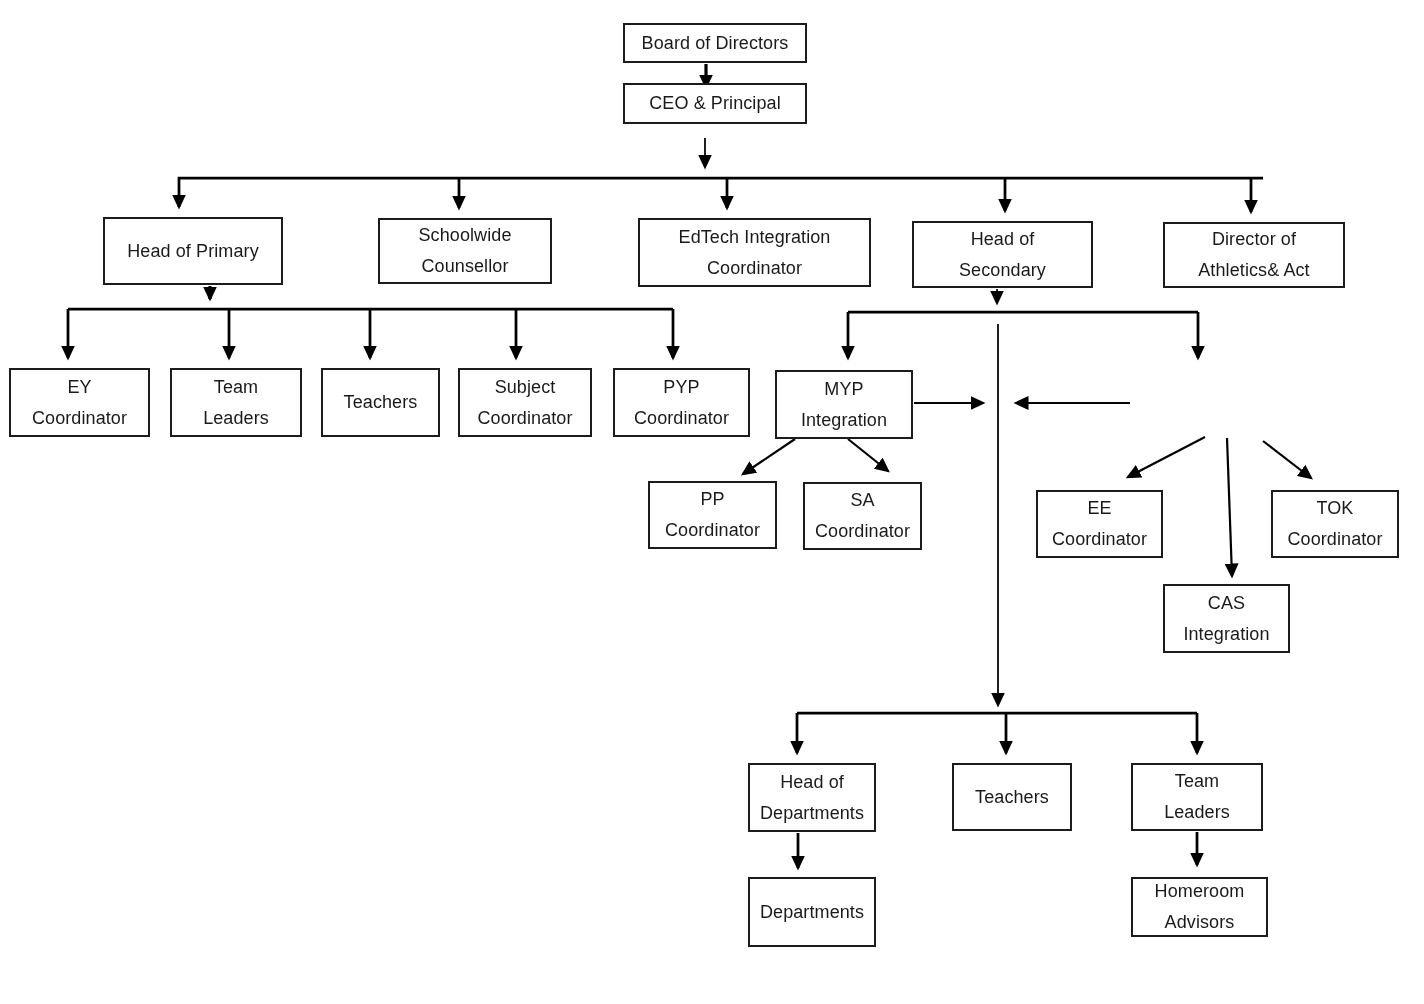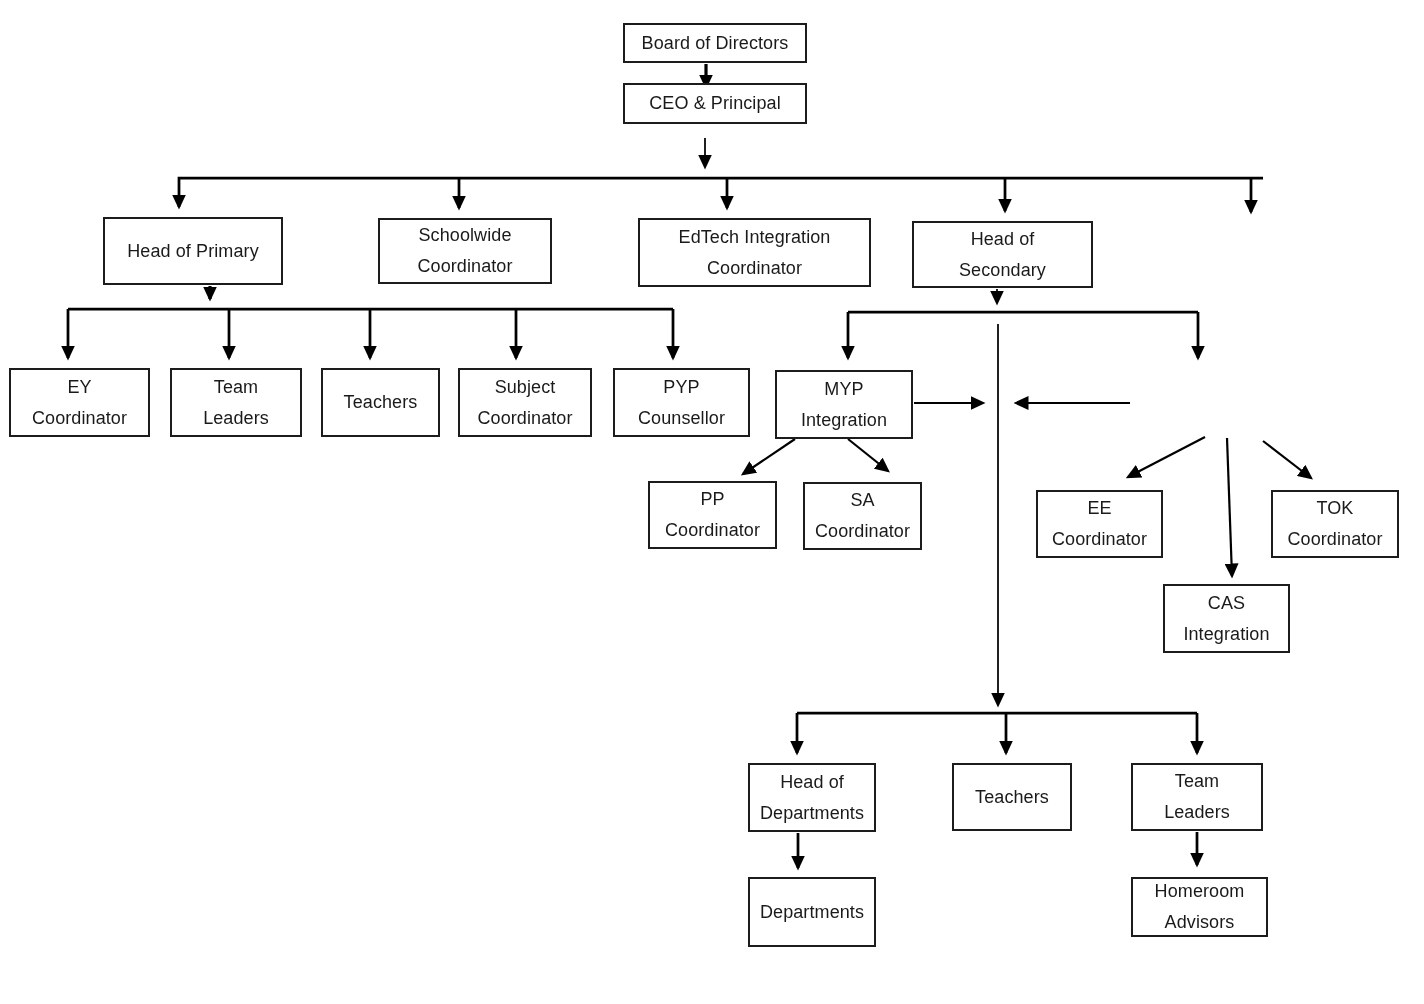--- a/index.html
+++ b/index.html
@@ -100,49 +100,53 @@
   </div>
   <div class="node" style="left:623px;top:83px;width:184px;height:41px">
     <span>CEO &amp; Principal</span>
   </div>
 
   <div class="node" style="left:103px;top:217px;width:180px;height:68px">
     <span>Head of Primary</span>
   </div>
   <div class="node" style="left:378px;top:218px;width:174px;height:66px">
     <span>Schoolwide
-Coordinator</span>
+Counsellor</span>
   </div>
   <div class="node" style="left:638px;top:218px;width:233px;height:69px">
     <span>EdTech Integration
 Coordinator</span>
   </div>
   <div class="node" style="left:912px;top:221px;width:181px;height:67px">
     <span>Head of
 Secondary</span>
+  </div>
+  <div class="node" style="left:1163px;top:222px;width:182px;height:66px">
+    <span>Director of
+Athletics&amp; Act</span>
   </div>
 
   <div class="node" style="left:9px;top:368px;width:141px;height:69px">
     <span>EY
 Coordinator</span>
   </div>
   <div class="node" style="left:170px;top:368px;width:132px;height:69px">
     <span>Team
 Leaders</span>
   </div>
   <div class="node" style="left:321px;top:368px;width:119px;height:69px">
     <span>Teachers</span>
   </div>
   <div class="node" style="left:458px;top:368px;width:134px;height:69px">
     <span>Subject
 Coordinator</span>
   </div>
   <div class="node" style="left:613px;top:368px;width:137px;height:69px">
     <span>PYP
-Counsellor</span>
+Coordinator</span>
   </div>
   <div class="node" style="left:775px;top:370px;width:138px;height:69px">
     <span>MYP
 Integration</span>
   </div>
 
   <div class="node" style="left:648px;top:481px;width:129px;height:68px">
     <span>PP
 Coordinator</span>
   </div>

